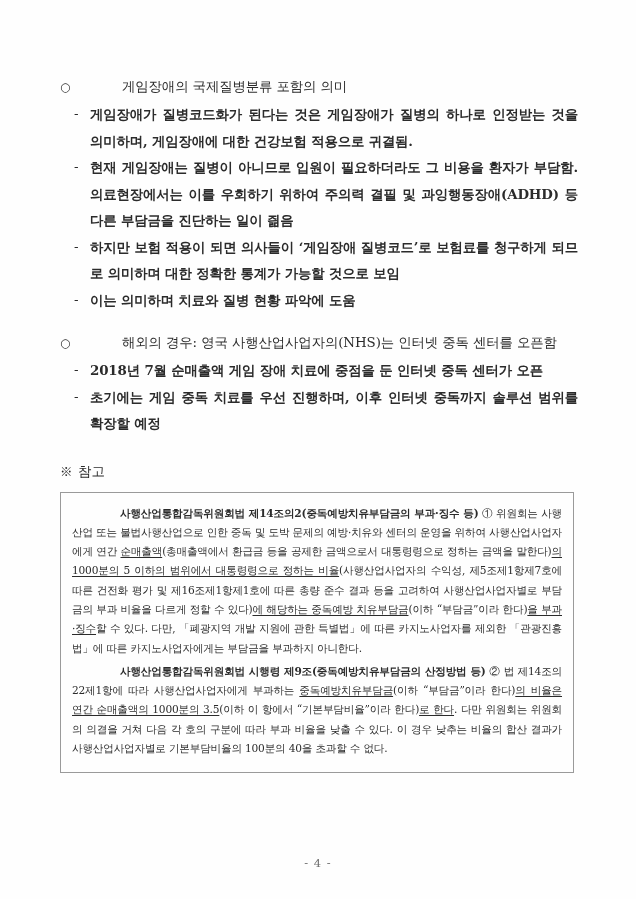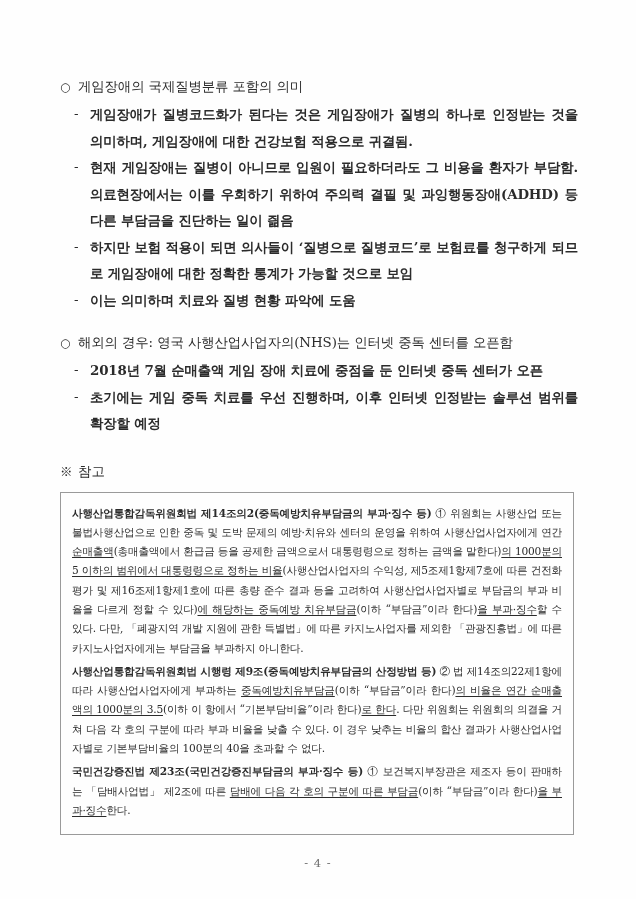--- a/index.html
+++ b/index.html
@@ -46,20 +46,21 @@
   }
   .circle-marker {
     flex: 0 0 auto;
     width: 18px;
     font-size: 12px;
     line-height: 26px;
     color: #2b2b2b;
   }
   .circle-text {
     flex: 1 1 auto;
+    margin-left: 44px;
   }
 
   .dash-item {
     display: flex;
     align-items: flex-start;
     font-size: 13.4px;
     line-height: 26.5px;
     letter-spacing: -0.15px;
     padding-left: 14px;
   }
@@ -104,20 +105,21 @@
     text-align: justify;
     text-justify: inter-character;
     margin: 0 0 4px 0;
     text-indent: 0;
   }
   .ref-para:last-child {
     margin-bottom: 0;
   }
   .ref-title {
     font-weight: bold;
+    margin-left: 48px;
   }
   .u {
     text-decoration: underline;
     text-underline-offset: 2px;
     text-decoration-thickness: from-font;
   }
 
   
   .footer {
     position: absolute;
@@ -144,50 +146,49 @@
       <div class="dash-item">
         <span class="dash-marker">-</span>
         <span class="dash-text">게임장애가 질병코드화가 된다는 것은 게임장애가 질병의 하나로 인정받는 것을 의미하며, 게임장애에 대한 건강보험 적용으로 귀결됨.</span>
       </div>
       <div class="dash-item">
         <span class="dash-marker">-</span>
         <span class="dash-text">현재 게임장애는 질병이 아니므로 입원이 필요하더라도 그 비용을 환자가 부담함. 의료현장에서는 이를 우회하기 위하여 주의력 결필 및 과잉행동장애(ADHD) 등 다른 부담금을 진단하는 일이 즮음</span>
       </div>
       <div class="dash-item">
         <span class="dash-marker">-</span>
-        <span class="dash-text">하지만 보험 적용이 되면 의사들이 ‘질병으로 질병코드’로 보험료를 청구하게 되므로 게임장애에 대한 정확한 통계가 가능할 것으로 보임</span>
+        <span class="dash-text">하지만 보험 적용이 되면 의사들이 ‘게임장애 질병코드’로 보험료를 청구하게 되므로 의미하며 대한 정확한 통계가 가능할 것으로 보임</span>
       </div>
       <div class="dash-item">
         <span class="dash-marker">-</span>
         <span class="dash-text">이는 의미하며 치료와 질병 현황 파악에 도움</span>
       </div>
     </div>
 
     <div class="group">
       <div class="circle-item">
         <span class="circle-marker">○</span>
         <span class="circle-text">해외의 경우: 영국 사행산업사업자의(NHS)는 인터넷 중독 센터를 오픈함</span>
       </div>
       <div class="dash-item">
         <span class="dash-marker">-</span>
         <span class="dash-text">2018년 7월 순매출액 게임 장애 치료에 중점을 둔 인터넷 중독 센터가 오픈</span>
       </div>
       <div class="dash-item">
         <span class="dash-marker">-</span>
-        <span class="dash-text">초기에는 게임 중독 치료를 우선 진행하며, 이후 인터넷 인정받는 솔루션 범위를 확장할 예정</span>
+        <span class="dash-text">초기에는 게임 중독 치료를 우선 진행하며, 이후 인터넷 중독까지 솔루션 범위를 확장할 예정</span>
       </div>
     </div>
 
     <div class="note-head">
       <span class="note-mark">※</span>
       <span>참고</span>
     </div>
 
     <div class="ref-box">
       <p class="ref-para"><span class="ref-title">사행산업통합감독위원회법 제14조의2(중독예방치유부담금의 부과·징수 등)</span><span> ① 위원회는 사행산업 또는 불법사행산업으로 인한 중독 및 도박 문제의 예방·치유와 센터의 운영을 위하여 사행산업사업자에게 연간 </span><span class="u">순매출액</span><span>(총매출액에서 환급금 등을 공제한 금액으로서 대통령령으로 정하는 금액을 말한다)</span><span class="u">의 1000분의 5 이하의 범위에서 대통령령으로 정하는 비율</span><span>(사행산업사업자의 수익성, 제5조제1항제7호에 따른 건전화 평가 및 제16조제1항제1호에 따른 총량 준수 결과 등을 고려하여 사행산업사업자별로 부담금의 부과 비율을 다르게 정할 수 있다)</span><span class="u">에 해당하는 중독예방 치유부담금</span><span>(이하 “부담금”이라 한다)</span><span class="u">을 부과·징수</span><span>할 수 있다. 다만, 「폐광지역 개발 지원에 관한 특별법」에 따른 카지노사업자를 제외한 「관광진흥법」에 따른 카지노사업자에게는 부담금을 부과하지 아니한다.</span></p>
       <p class="ref-para"><span class="ref-title">사행산업통합감독위원회법 시행령 제9조(중독예방치유부담금의 산정방법 등)</span><span> ② 법 제14조의22제1항에 따라 사행산업사업자에게 부과하는 </span><span class="u">중독예방치유부담금</span><span>(이하 “부담금”이라 한다)</span><span class="u">의 비율은 연간 순매출액의 1000분의 3.5</span><span>(이하 이 항에서 “기본부담비율”이라 한다)</span><span class="u">로 한다</span><span>. 다만 위원회는 위원회의 의결을 거쳐 다음 각 호의 구분에 따라 부과 비율을 낮출 수 있다. 이 경우 낮추는 비율의 합산 결과가 사행산업사업자별로 기본부담비율의 100분의 40을 초과할 수 없다.</span></p>
-      <p class="ref-para"><span class="ref-title">국민건강증진법 제23조(국민건강증진부담금의 부과·징수 등)</span><span> ① 보건복지부장관은 제조자 등이 판매하는 「담배사업법」 제2조에 따른 </span><span class="u">담배에 다음 각 호의 구분에 따른 부담금</span><span>(이하 “부담금”이라 한다)</span><span class="u">을 부과·징수</span><span>한다.</span></p>
     </div>
 
   </div>
 
   <div class="footer">- 4 -</div>
 </div>
 
 </body></html>

